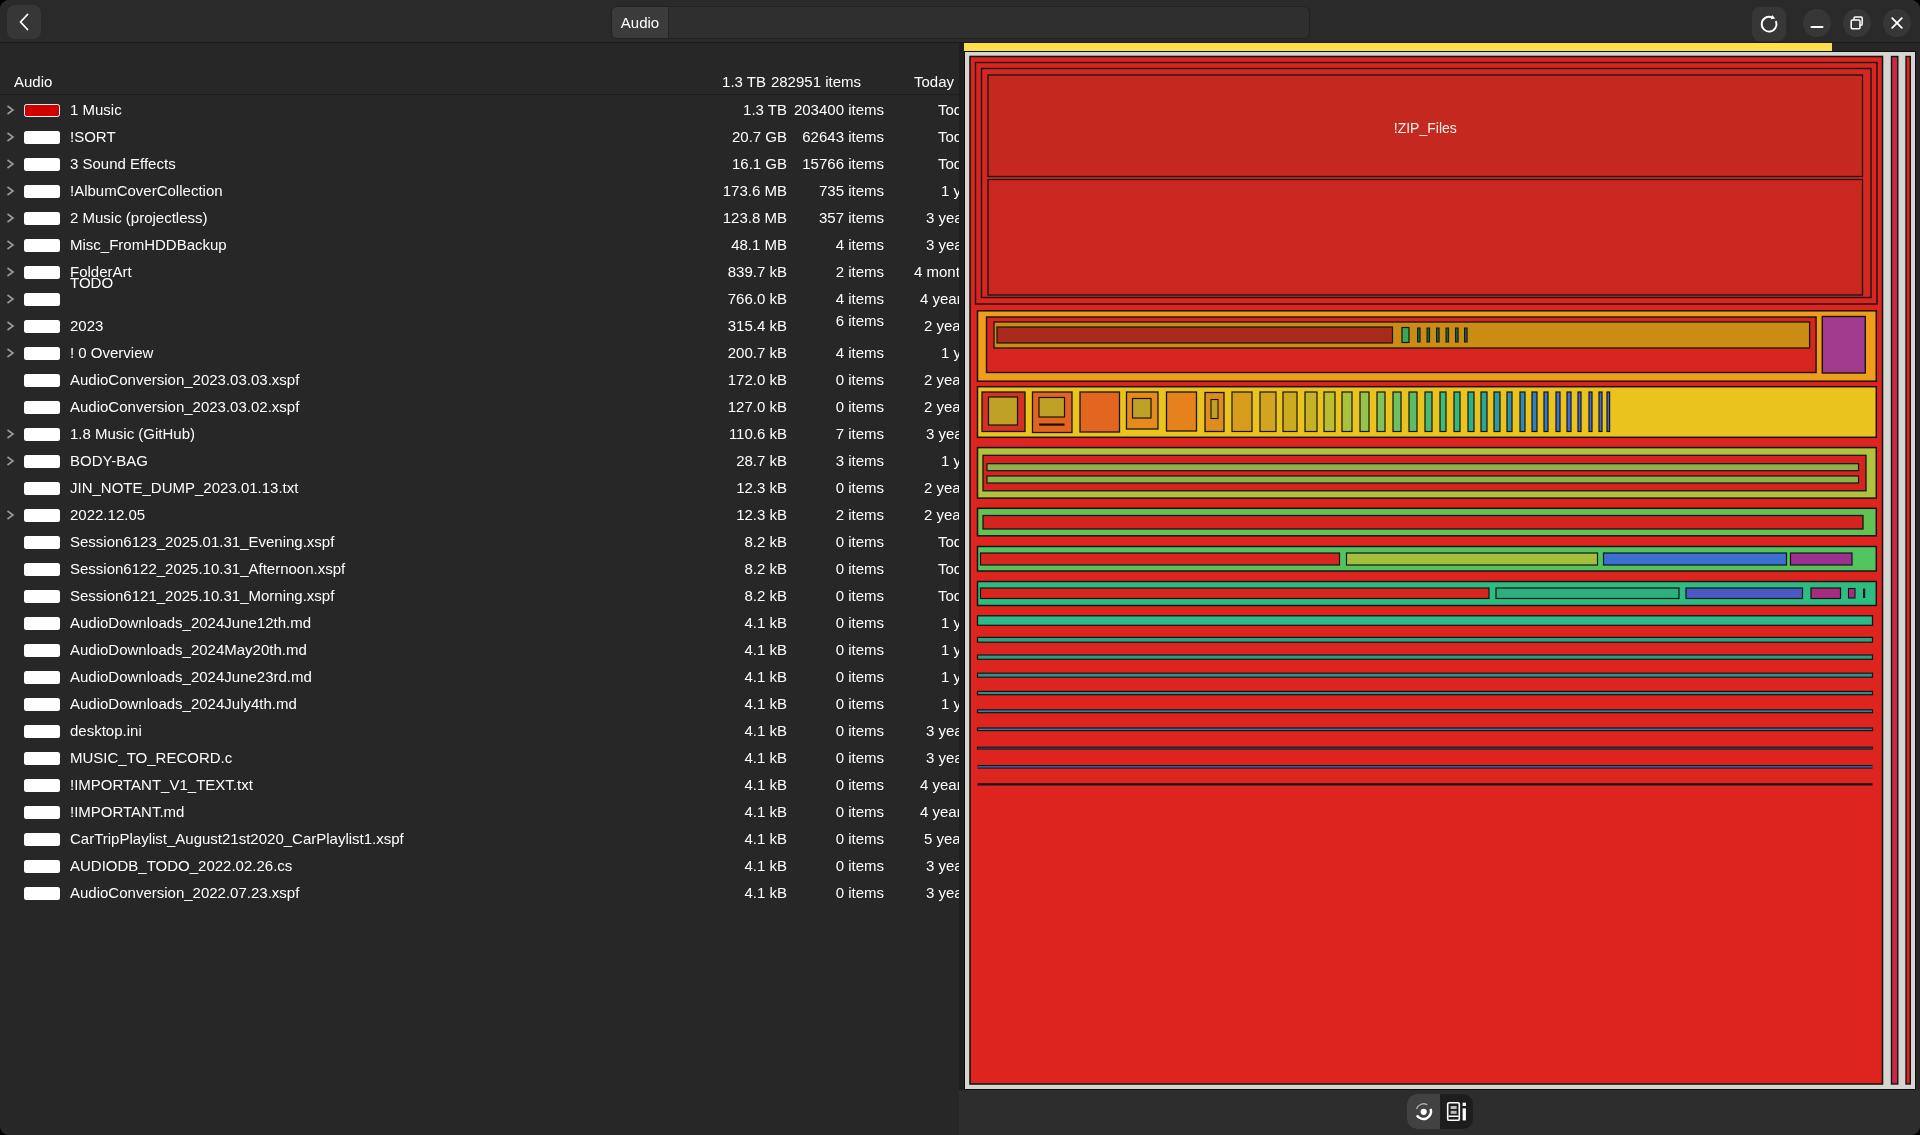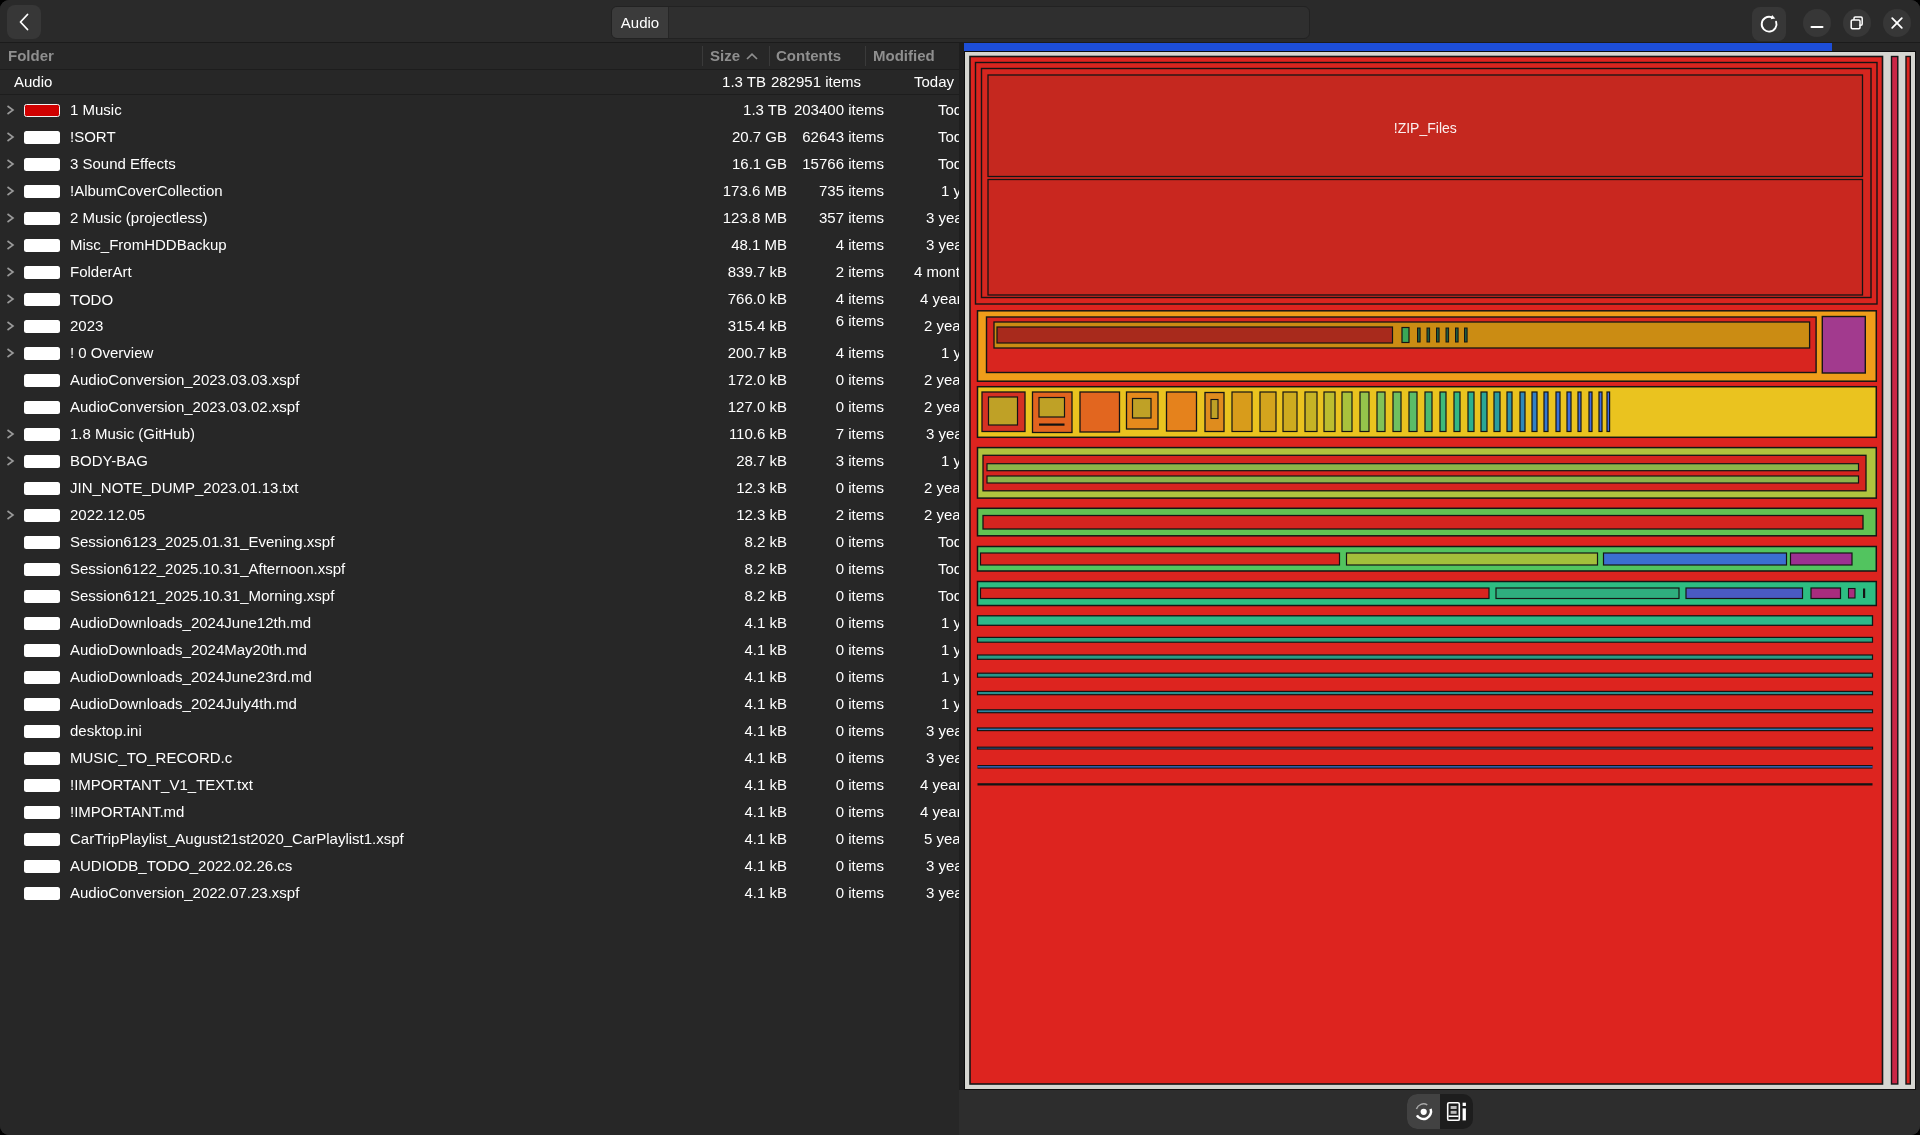--- a/index.html
+++ b/index.html
@@ -15,21 +15,21 @@
 #colhdr{position:absolute;left:0;top:0;width:959px;height:27px;border-bottom:1px solid #1d1d1d;color:#8f8f8f;font-weight:bold;font-size:15px}
 #rootrow{position:absolute;left:0;top:28px;width:959px;height:24px;border-bottom:1px solid #1d1d1d;color:#fff;font-size:15px}
 .hl{position:absolute;top:4px}
 .tick{position:absolute;top:3px;width:1px;height:20px;background:#3a3a3a}
 #treerows{position:absolute;left:0;top:0;width:959px;height:1092px;color:#fff;font-size:15px}
 .exp{position:absolute;left:6px;width:9px;height:10px}
 .pbar{position:absolute;left:24px;width:36px;height:13px;border-radius:2.5px}
 .nm{position:absolute;left:70px;white-space:pre}
 .rt{position:absolute;white-space:pre}
 #split{position:absolute;left:959px;top:43px;width:5px;height:1047px;background:#1e1e1e}
-#rpane{position:absolute;left:964px;top:43px;width:868px;height:1092px;background:#1d4ed8}
+#rpane{position:absolute;left:964px;top:43px;width:868px;height:1092px;background:#fde047}
 #chartsvg{position:absolute;left:0;top:8px}
 #toolbar{position:absolute;left:-5px;top:1047px;width:961px;height:45px;background:#2d2d2d}
 #vbtns{position:absolute;left:448px;top:4px;width:66px;height:35px;border-radius:10px;background:#1d1d1d;overflow:hidden}
 #vbtnL{position:absolute;left:0;top:0;width:33px;height:35px;background:#424242}
 </style>
 </head>
 <body>
 <div id="win">
   <div id="hdr">
     <div class="sqbtn" style="left:7px;top:5px">
@@ -58,32 +58,20 @@
       </svg>
     </div>
     <div class="circbtn" style="left:1883px">
       <svg width="28" height="28" viewBox="0 0 28 28">
           <path d="M9.2 9.2 L18.8 18.8 M18.8 9.2 L9.2 18.8" stroke="#fff" stroke-width="1.8" stroke-linecap="round"></path>
         </svg>
     </div>
   </div>
 
   <div id="list">
-    <div id="colhdr">
-      <span class="hl" style="left:8px">Folder</span>
-      <span class="hl" style="left:710px">Size</span>
-      <svg class="hl" style="left:745px;top:9px" width="14" height="9" viewBox="0 0 14 9">
-          <path d="M2 7 L7 2.2 L12 7" fill="none" stroke="#8f8f8f" stroke-width="1.7"></path>
-        </svg>
-      <span class="hl" style="left:776px">Contents</span>
-      <span class="hl" style="left:873px">Modified</span>
-      <i class="tick" style="left:702px"></i>
-        <i class="tick" style="left:769px"></i>
-        <i class="tick" style="left:865px"></i>
-    </div>
     <div id="rootrow">
       <span style="position:absolute;left:14px;top:2px">Audio</span>
       <span style="position:absolute;right:193px;top:2px">1.3 TB</span>
       <span style="position:absolute;right:98px;top:2px">282951 items</span>
       <span style="position:absolute;right:5px;top:2px">Today</span>
     </div>
     <div id="treerows">
 <svg class="exp" style="top:62.0px">
           <path d="M1.5 1 L7 5 L1.5 9" fill="none" stroke="#9a9a9a" stroke-width="1.6"></path>
         </svg>
@@ -137,21 +125,21 @@
         </svg>
         <i class="pbar" style="top:222.5px;background:#ffffff;"></i>
         <span class="nm" style="top:219.5px">FolderArt</span>
         <span class="rt" style="top:219.5px;right:172px">839.7 kB</span>
         <span class="rt" style="top:219.5px;right:75px">2 items</span>
         <span class="nm" style="top:219.5px;left:914px">4 months ago</span>
 <svg class="exp" style="top:251.0px">
           <path d="M1.5 1 L7 5 L1.5 9" fill="none" stroke="#9a9a9a" stroke-width="1.6"></path>
         </svg>
         <i class="pbar" style="top:249.5px;background:#ffffff;"></i>
-        <span class="nm" style="top:248px">TODO</span>
+        <span class="nm" style="top:231px">TODO</span>
         <span class="rt" style="top:246.5px;right:172px">766.0 kB</span>
         <span class="rt" style="top:246.5px;right:75px">4 items</span>
         <span class="nm" style="top:246.5px;left:920px">4 years ago</span>
 <svg class="exp" style="top:278.0px">
           <path d="M1.5 1 L7 5 L1.5 9" fill="none" stroke="#9a9a9a" stroke-width="1.6"></path>
         </svg>
         <i class="pbar" style="top:276.5px;background:#ffffff;"></i>
         <span class="nm" style="top:273.5px">2023</span>
         <span class="rt" style="top:273.5px;right:172px">315.4 kB</span>
         <span class="rt" style="top:269px;right:75px">6 items</span>

